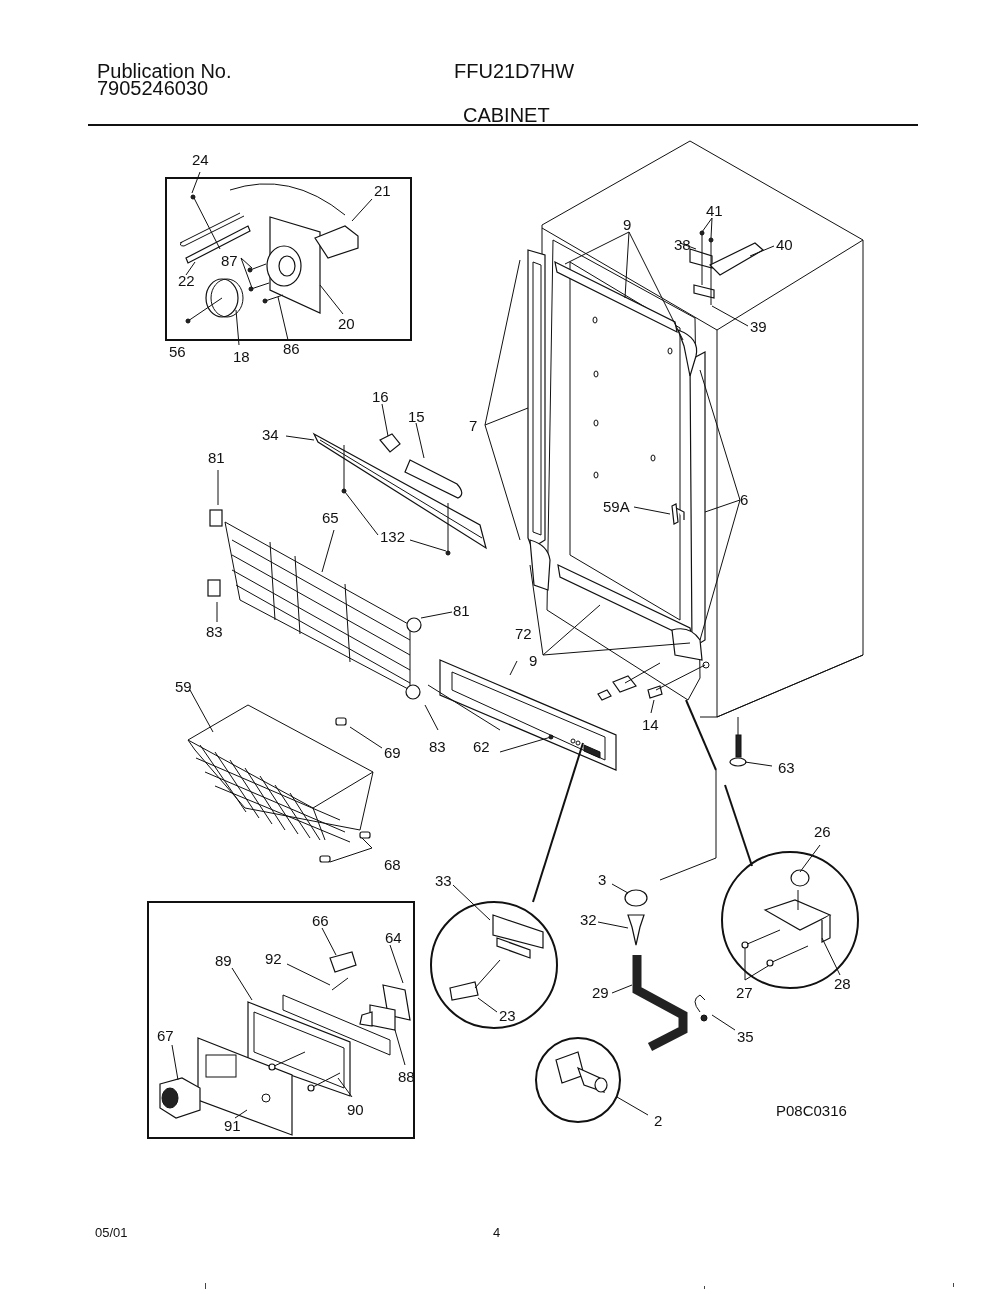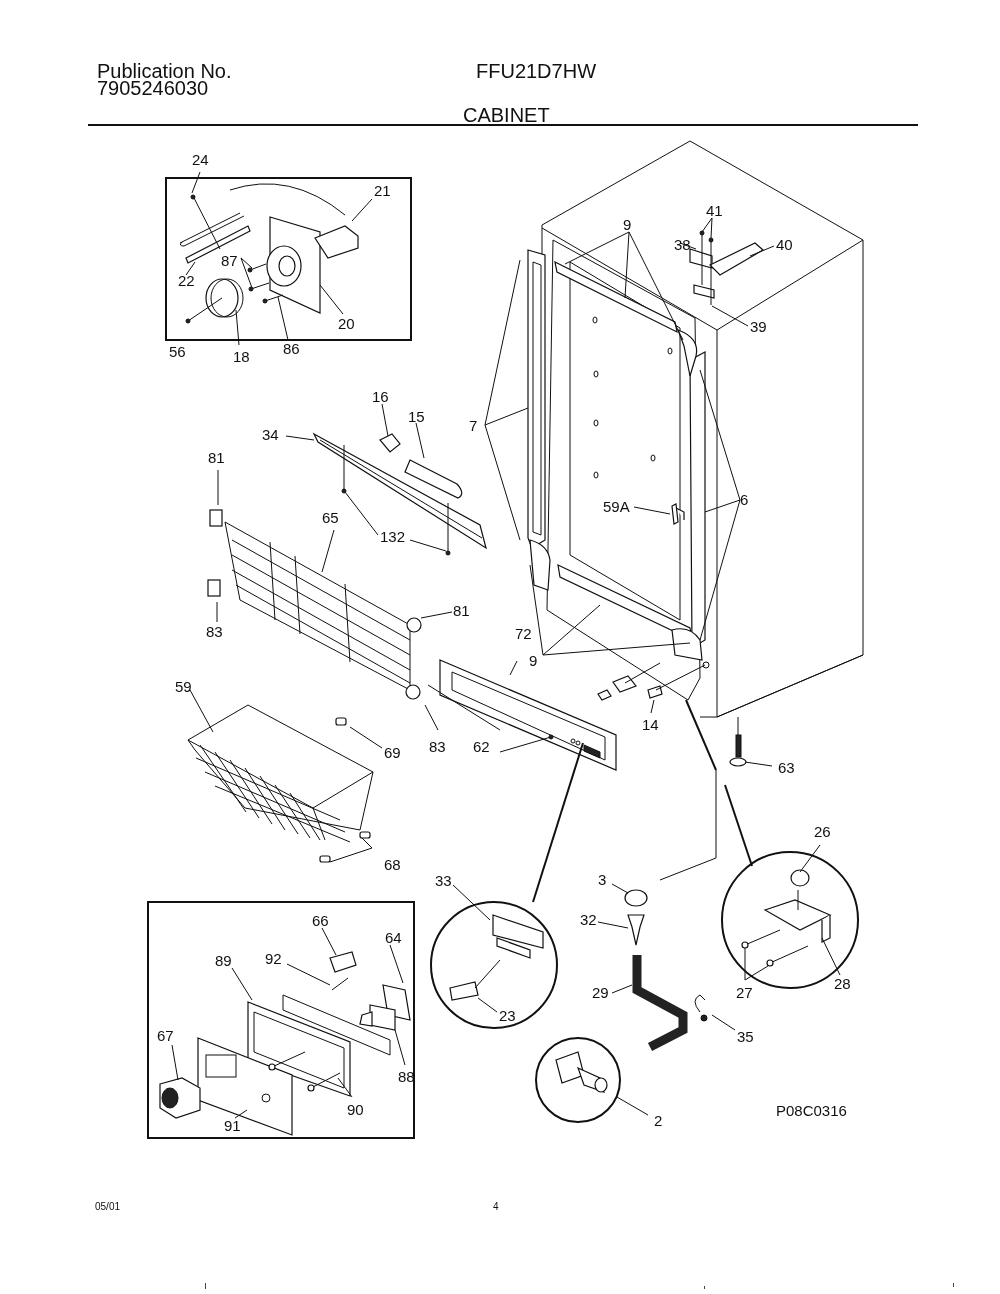--- a/index.html
+++ b/index.html
@@ -6,29 +6,29 @@
   body { width: 1000px; height: 1294px; position: relative; overflow: hidden;
          font-family: "Liberation Sans", sans-serif; color: #111; }
   .hdr { position: absolute; font-size: 20px; line-height: 18px; }
   .rule { position: absolute; left: 88px; top: 124px; width: 830px; height: 2px; background: #111; }
   #diagram { position: absolute; left: 0; top: 0; }
   .lbl { font-family: "Liberation Sans", sans-serif; font-size: 15px; fill: #111; }
   .ln { stroke: #111; stroke-width: 1; fill: none; }
   .thick { stroke: #111; stroke-width: 2; fill: none; }
   .part { stroke: #111; stroke-width: 1.2; fill: #fff; }
   .dark { fill: #222; stroke: #111; }
-  .foot { position: absolute; font-size: 10px; }
+  .foot { position: absolute; font-size: 13px; margin-top: 24px; }
   .speck { position: absolute; top: 1283px; width: 1px; height: 6px; background: #444; }
 </style>
 </head>
 <body>
 
 <div class="hdr" style="left:97px; top:62px;">Publication No.</div>
 <div class="hdr" style="left:97px; top:79px;">7905246030</div>
-<div class="hdr" style="left:476px; top:62px;">FFU21D7HW</div>
+<div class="hdr" style="left:454px; top:62px;">FFU21D7HW</div>
 <div class="hdr" style="left:463px; top:106px;">CABINET</div>
 <div class="rule"></div>
 
 <svg id="diagram" width="1000" height="1294" viewBox="0 0 1000 1294">
 
   <rect x="166" y="178" width="245" height="162" class="thick"></rect>
   <g>
 
     <path d="M180 243 L240 213 M184 246 L244 216 M182 242 Q178 246 184 246" class="ln"></path>
     <path d="M186 258 L248 226 L250 231 L188 263 Z" class="part"></path>

